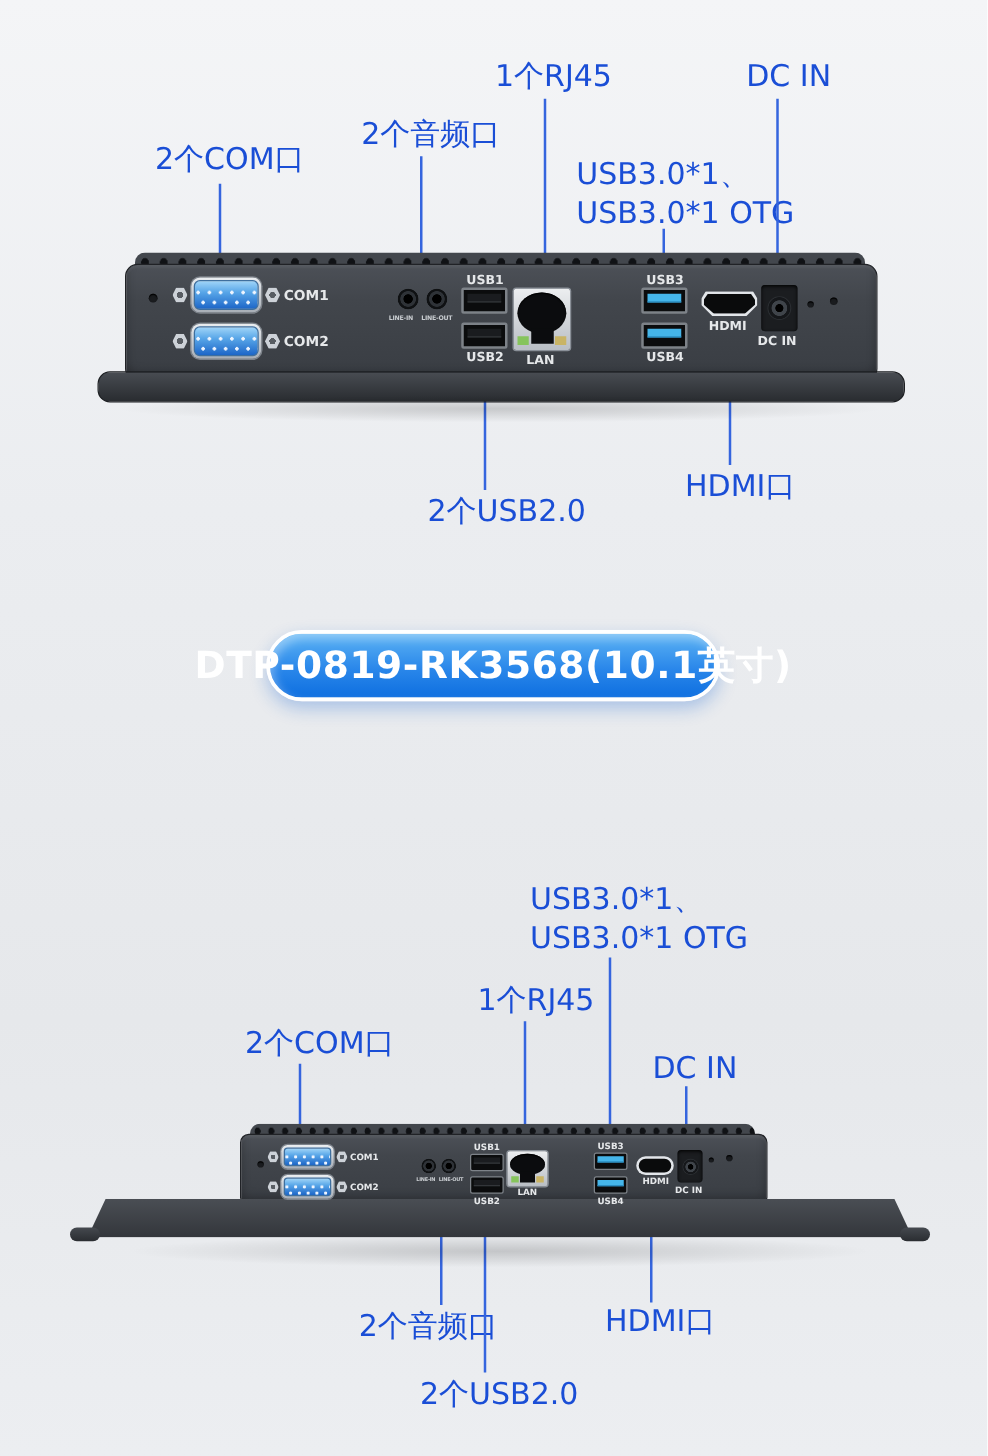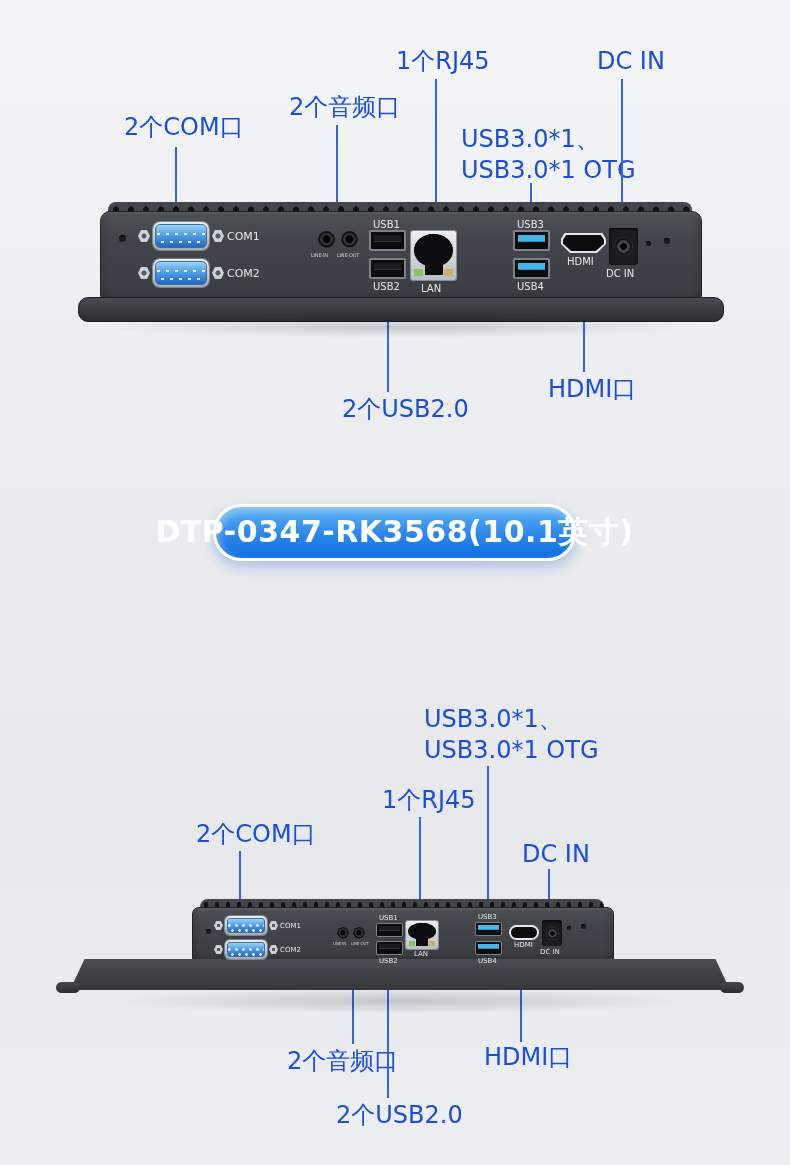--- a/index.html
+++ b/index.html
@@ -20,21 +20,21 @@
   .dev-body{position:absolute;background:linear-gradient(180deg,#4c5057 0%,#42464c 30%,#393d43 100%);
     border:1px solid #202226;border-radius:10px;
     box-shadow:inset 0 2px 2px rgba(255,255,255,.07),inset 0 -6px 8px rgba(0,0,0,.28);}
   .band{position:absolute;background:linear-gradient(180deg,#484c52,#292c30);
     border:1px solid #1d1f22;border-radius:10px;}
   .plate{position:absolute;background:linear-gradient(180deg,#4a4e54,#33363b);
     clip-path:polygon(2.2% 0,97.8% 0,100% 100%,0 100%);}
   .lip{position:absolute;background:linear-gradient(180deg,#45494f,#2a2d31);border-radius:6px;}
   .ground-shadow{position:absolute;background:radial-gradient(ellipse at 50% 50%,rgba(0,0,0,.16),rgba(0,0,0,0) 70%);}
   
-  .plabel{position:absolute;color:#e6e8ea;font-weight:normal;font-size:10px;white-space:nowrap;}
+  .plabel{position:absolute;color:#e6e8ea;font-weight:bold;font-size:10px;white-space:nowrap;}
   .plabel.sm{font-size:7px;}
   .plabel.tiny{font-size:5px;color:#c8ccd0;letter-spacing:-.2px;}
   .plabel.tiny2{font-size:4px;color:#c8ccd0;letter-spacing:-.2px;}
   .com-row{position:absolute;display:flex;align-items:center;gap:3px;}
   .nut{width:12px;height:12px;flex:0 0 auto;
     clip-path:polygon(25% 0,75% 0,100% 50%,75% 100%,25% 100%,0 50%);
     background:radial-gradient(circle at 50% 50%,#585d63 0 2.5px,#cdd2d8 2.6px);}
   .nut.sm{width:9px;height:9px;
     background:radial-gradient(circle at 50% 50%,#585d63 0 1.8px,#cdd2d8 1.9px);}
   .db9{flex:0 0 auto;width:56px;height:28px;border-radius:7px;padding:2px;box-sizing:border-box;
@@ -171,21 +171,21 @@
     <div class="hdmi-inner"></div>
   </div>
   <div class="plabel" style="left:567px;top:256px;">HDMI</div>
   <div class="dc-recess" style="left:609px;top:228px;width:29px;height:37px;">
     <div class="dc-ring" style="left:5px;top:9px;width:19px;height:19px;"></div>
   </div>
   <div class="plabel" style="left:606px;top:268px;">DC IN</div>
   <div class="hole" style="left:646px;top:241px;width:5px;height:5px;"></div>
   <div class="hole" style="left:664px;top:238px;width:6px;height:6px;"></div>
 
-  <div class="badge">DTP-0347-RK3568(10.1英寸)</div>
+  <div class="badge">DTP-0819-RK3568(10.1英寸)</div>
 
   <div class="callout" style="left:424px;top:704px;">
     <div>USB3.0*1、</div>
     <div>USB3.0*1 OTG</div>
   </div>
   <div class="callout" style="left:382px;top:785px;">1个RJ45</div>
   <div class="callout" style="left:196px;top:819px;">2个COM口</div>
   <div class="callout" style="left:522px;top:839px;">DC IN</div>
   <div class="callout" style="left:287px;top:1046px;">2个音频口</div>
   <div class="callout" style="left:484px;top:1042px;">HDMI口</div>

